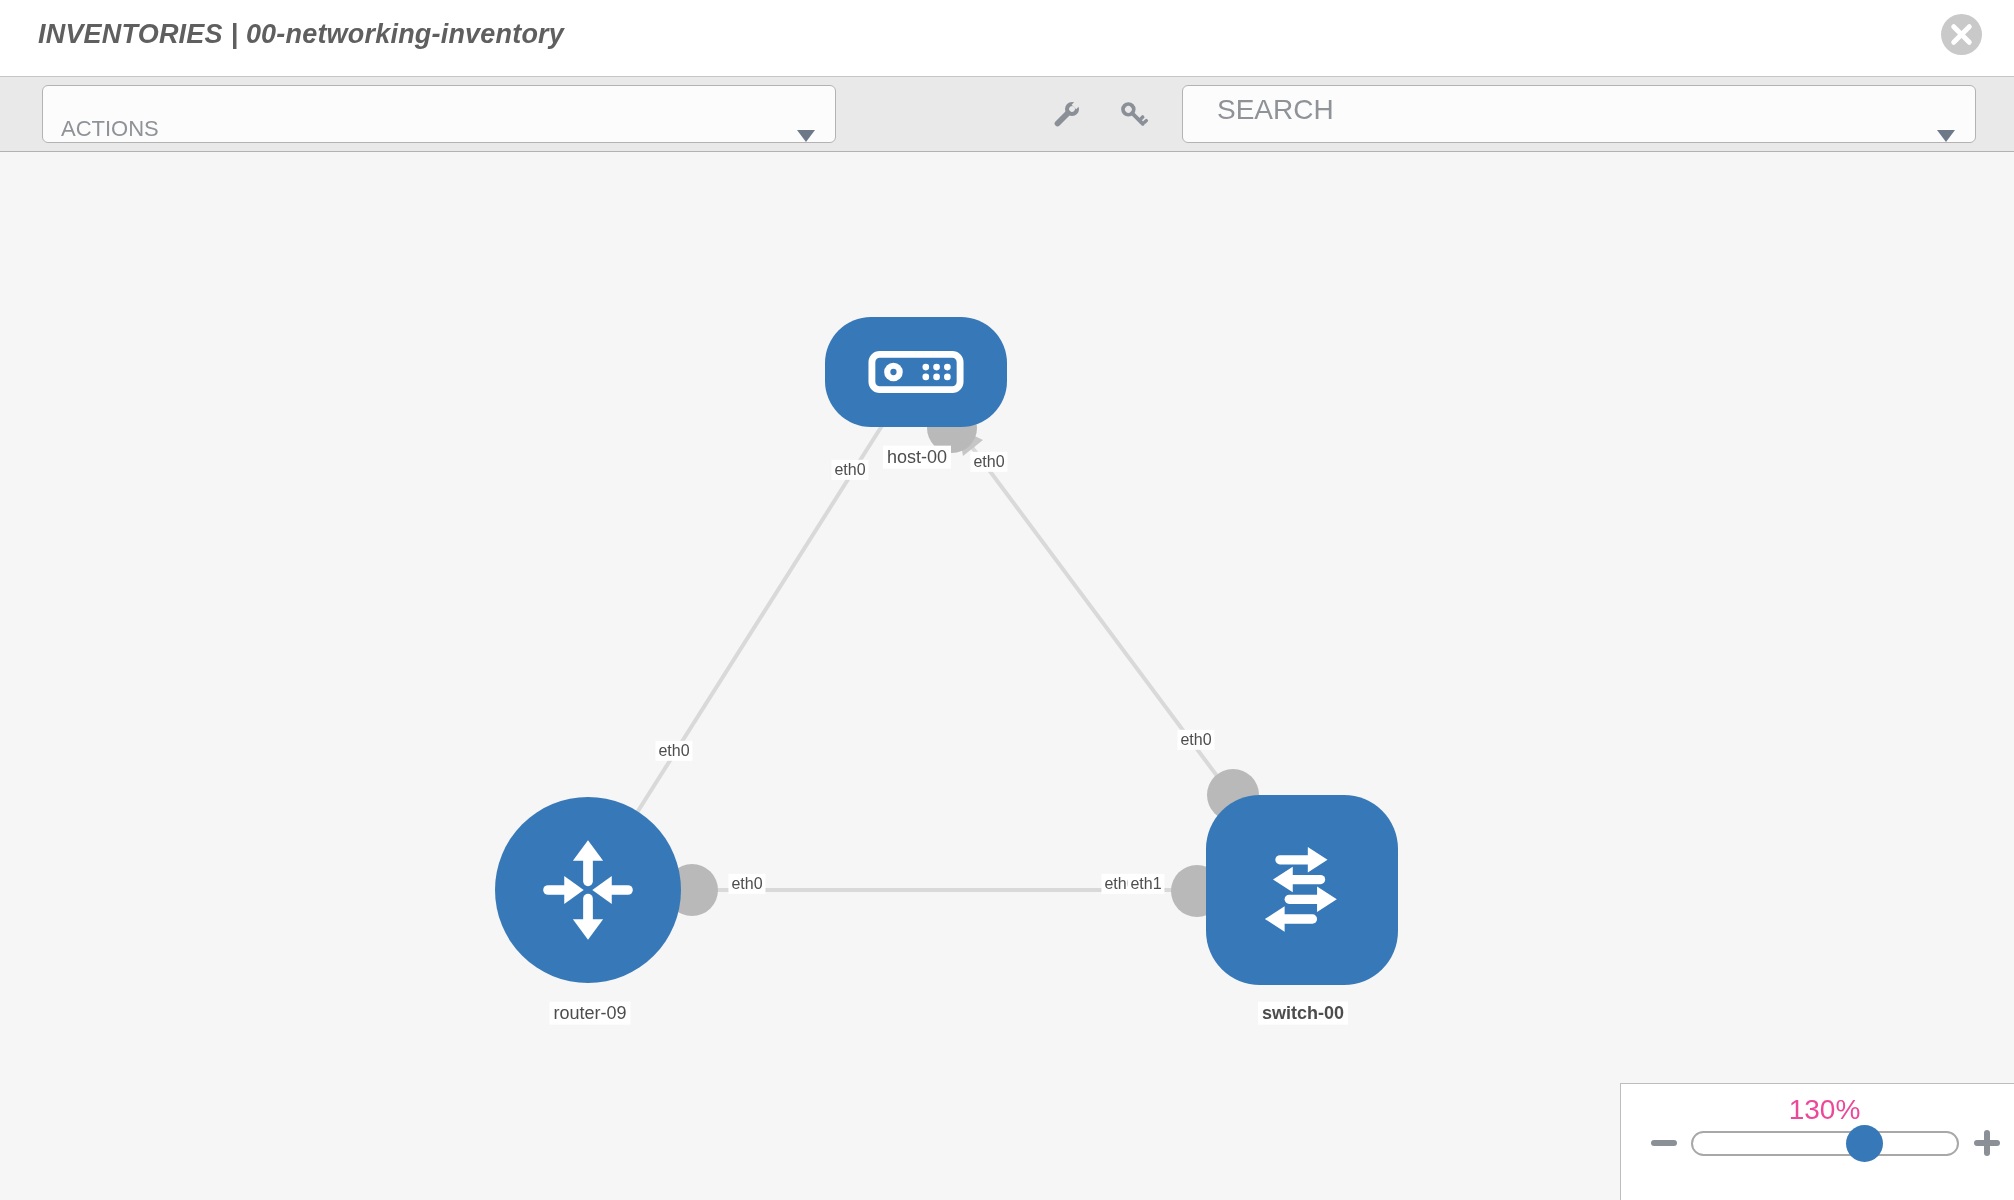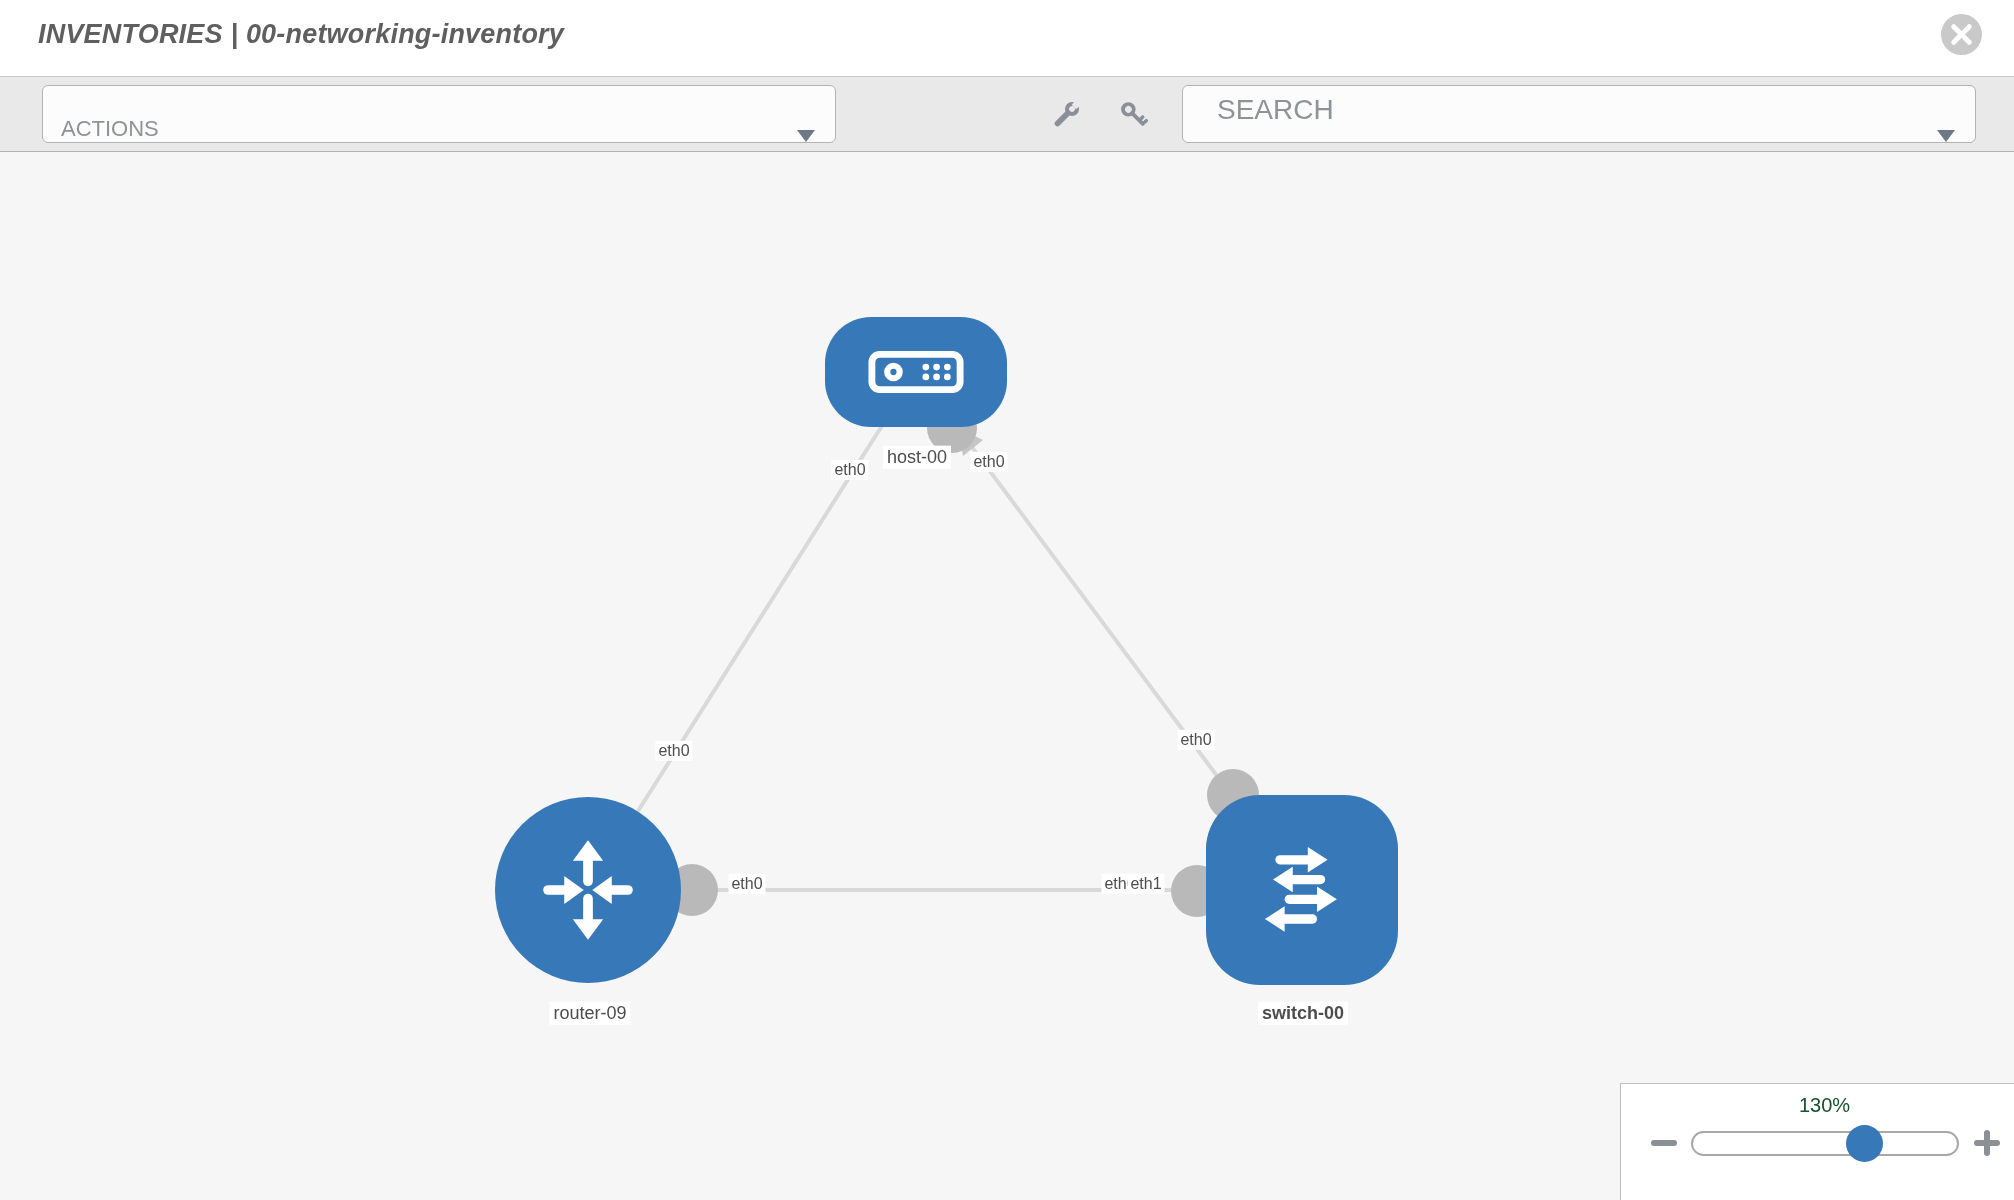--- a/index.html
+++ b/index.html
@@ -52,21 +52,21 @@
     transform:translate(-50%,-50%);line-height:1.15;
   }
   .lbl-node{font-size:18px;padding:1px 4px;}
   .lbl-if{font-size:16px;padding:1px 3px;}
   
   .zoom-panel{
     position:absolute;left:1620px;top:1083px;width:394px;height:117px;background:#ffffff;
     border-left:1px solid #bdbdbd;border-top:1px solid #bdbdbd;box-sizing:border-box;
   }
   .zoom-level{position:absolute;left:70px;width:267px;top:10px;text-align:center;
-    font-size:20px;color:#14532d;}
+    font-size:28px;color:#ec4899;}
   .zoom-minus{position:absolute;left:30px;top:56px;width:26px;height:6px;border-radius:3px;
     background:#8b9096;cursor:pointer;}
   .zoom-plus{position:absolute;left:353px;top:46px;width:26px;height:26px;cursor:pointer;}
   .zoom-plus .vbar{position:absolute;left:10px;top:0;width:6px;height:26px;border-radius:3px;background:#8b9096;}
   .zoom-plus .hbar{position:absolute;left:0;top:10px;width:26px;height:6px;border-radius:3px;background:#8b9096;}
   .zoom-track{
     position:absolute;left:70px;top:47px;width:268px;height:25px;border:2px solid #a8a8a8;
     border-radius:13px;background:#ffffff;box-sizing:border-box;cursor:pointer;
   }
   .zoom-handle{

